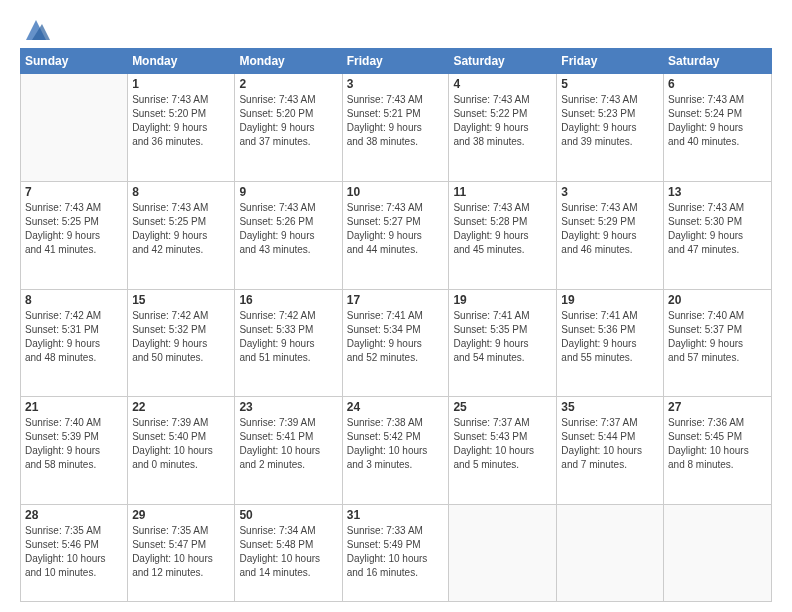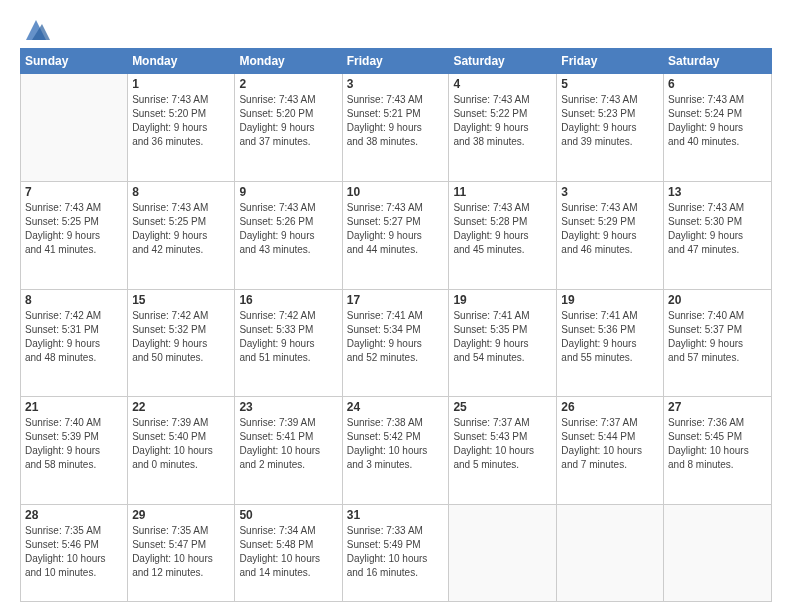--- a/index.html
+++ b/index.html
@@ -235,21 +235,21 @@
           </td>
           <td>
             <span class="day-number">24</span>
             <div class="day-info">Sunrise: 7:38 AM<br>Sunset: 5:42 PM<br>Daylight: 10 hours<br>and 3 minutes.</div>
           </td>
           <td>
             <span class="day-number">25</span>
             <div class="day-info">Sunrise: 7:37 AM<br>Sunset: 5:43 PM<br>Daylight: 10 hours<br>and 5 minutes.</div>
           </td>
           <td>
-            <span class="day-number">26</span>
+            <span class="day-number">35</span>
             <div class="day-info">Sunrise: 7:37 AM<br>Sunset: 5:44 PM<br>Daylight: 10 hours<br>and 7 minutes.</div>
           </td>
           <td>
             <span class="day-number">27</span>
             <div class="day-info">Sunrise: 7:36 AM<br>Sunset: 5:45 PM<br>Daylight: 10 hours<br>and 8 minutes.</div>
           </td>
         </tr>
         <tr class="last-row">
           <td>
             <span class="day-number">28</span>

